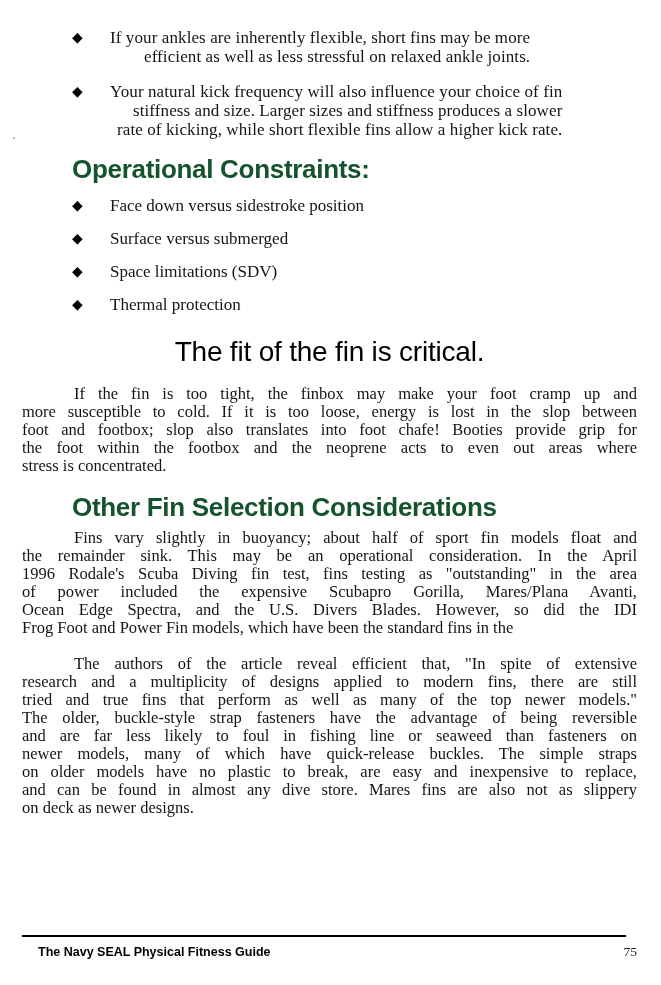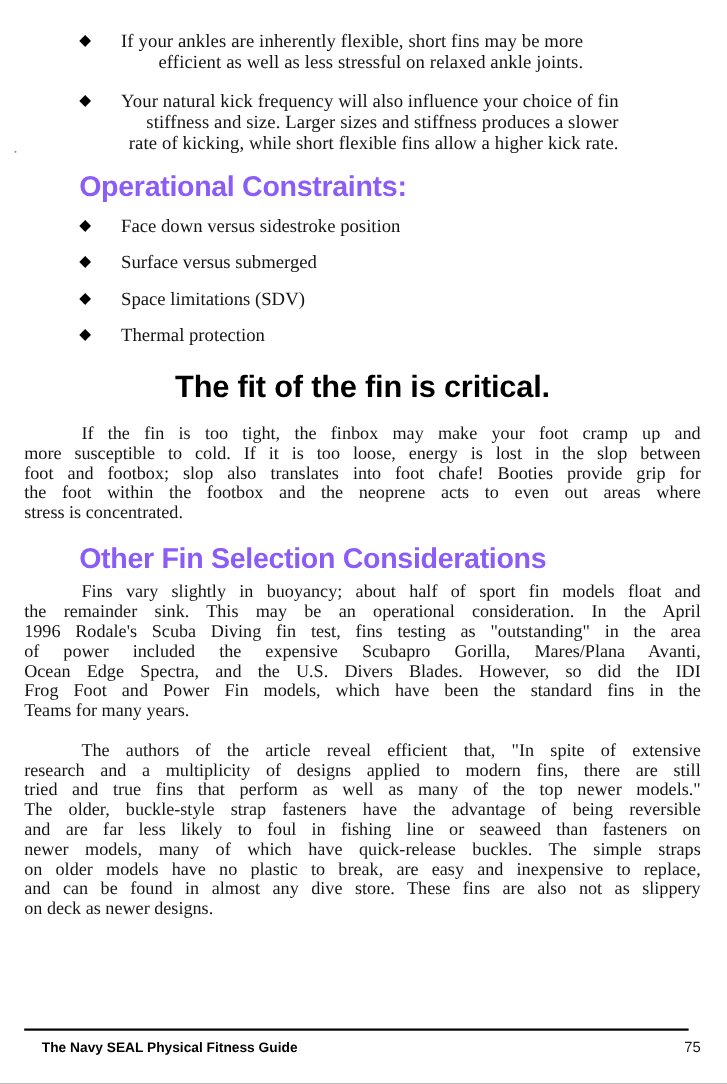--- a/index.html
+++ b/index.html
@@ -52,36 +52,36 @@
   }
   .bullet-text .tline { white-space: nowrap; text-align: right; }
   
   .section-heading {
     margin: 0;
     margin-left: 50px;
     font-family: "Liberation Sans", sans-serif;
     font-weight: bold;
     font-size: 26px;
     line-height: 28px;
-    color: #8b5cf6;
+    color: #14532d;
     letter-spacing: -0.3px;
   }
   .h-operational { margin-top: 16px; margin-bottom: 13px; }
   .constraints-list { margin: 0; }
   .constraints-list .bullet-item { margin-bottom: 14px; }
   .constraint-label {
     font-size: 17px;
     line-height: 19px;
     white-space: nowrap;
   }
   .center-heading {
     margin: 22px 0 0 0;
     text-align: center;
     font-family: "Liberation Sans", sans-serif;
-    font-weight: bold;
+    font-weight: normal;
     font-size: 28px;
     line-height: 32px;
     color: #000;
     letter-spacing: -0.2px;
   }
   .h-other { margin-top: 17px; margin-bottom: 7px; line-height: 30px; }
   
   .para {
     font-size: 16.5px;
     line-height: 18px;
@@ -114,21 +114,21 @@
     justify-content: space-between;
     align-items: baseline;
   }
   .footer-title {
     font-family: "Liberation Sans", sans-serif;
     font-weight: bold;
     font-size: 12.5px;
     color: #000;
   }
   .page-number {
-    font-family: Liberation Sans, sans-serif;
+    font-family: Liberation Serif, serif;
     font-size: 13.5px;
     color: #1a1a1a;
   }
 </style>
 </head>
 <body>
 
 <div class="page">
   <div class="speck"></div>
 
@@ -185,32 +185,31 @@
 
     <h2 class="section-heading h-other">Other Fin Selection Considerations</h2>
 
     <div class="para para-tight">
         <div class="tline">Fins vary slightly in buoyancy; about half of sport fin models float and</div>
         <div class="tline">the remainder sink. This may be an operational consideration. In the April</div>
         <div class="tline">1996 Rodale's Scuba Diving fin test, fins testing as "outstanding" in the area</div>
         <div class="tline">of power included the expensive Scubapro Gorilla, Mares/Plana Avanti,</div>
         <div class="tline">Ocean Edge Spectra, and the U.S. Divers Blades. However, so did the IDI</div>
         <div class="tline">Frog Foot and Power Fin models, which have been the standard fins in the</div>
-        <div class="tline">Teams for many years.</div>
       </div>
 
     <div class="para para-last">
         <div class="tline">The authors of the article reveal efficient that, "In spite of extensive</div>
         <div class="tline">research and a multiplicity of designs applied to modern fins, there are still</div>
         <div class="tline">tried and true fins that perform as well as many of the top newer models."</div>
         <div class="tline">The older, buckle-style strap fasteners have the advantage of being reversible</div>
         <div class="tline">and are far less likely to foul in fishing line or seaweed than fasteners on</div>
         <div class="tline">newer models, many of which have quick-release buckles. The simple straps</div>
         <div class="tline">on older models have no plastic to break, are easy and inexpensive to replace,</div>
-        <div class="tline">and can be found in almost any dive store. These fins are also not as slippery</div>
+        <div class="tline">and can be found in almost any dive store. Mares fins are also not as slippery</div>
         <div class="tline">on deck as newer designs.</div>
       </div>
 
   </div>
 
   <div class="footer-rule"></div>
   <div class="footer-row">
     <span class="footer-title">The Navy SEAL Physical Fitness Guide</span>
     <span class="page-number">75</span>
   </div>

